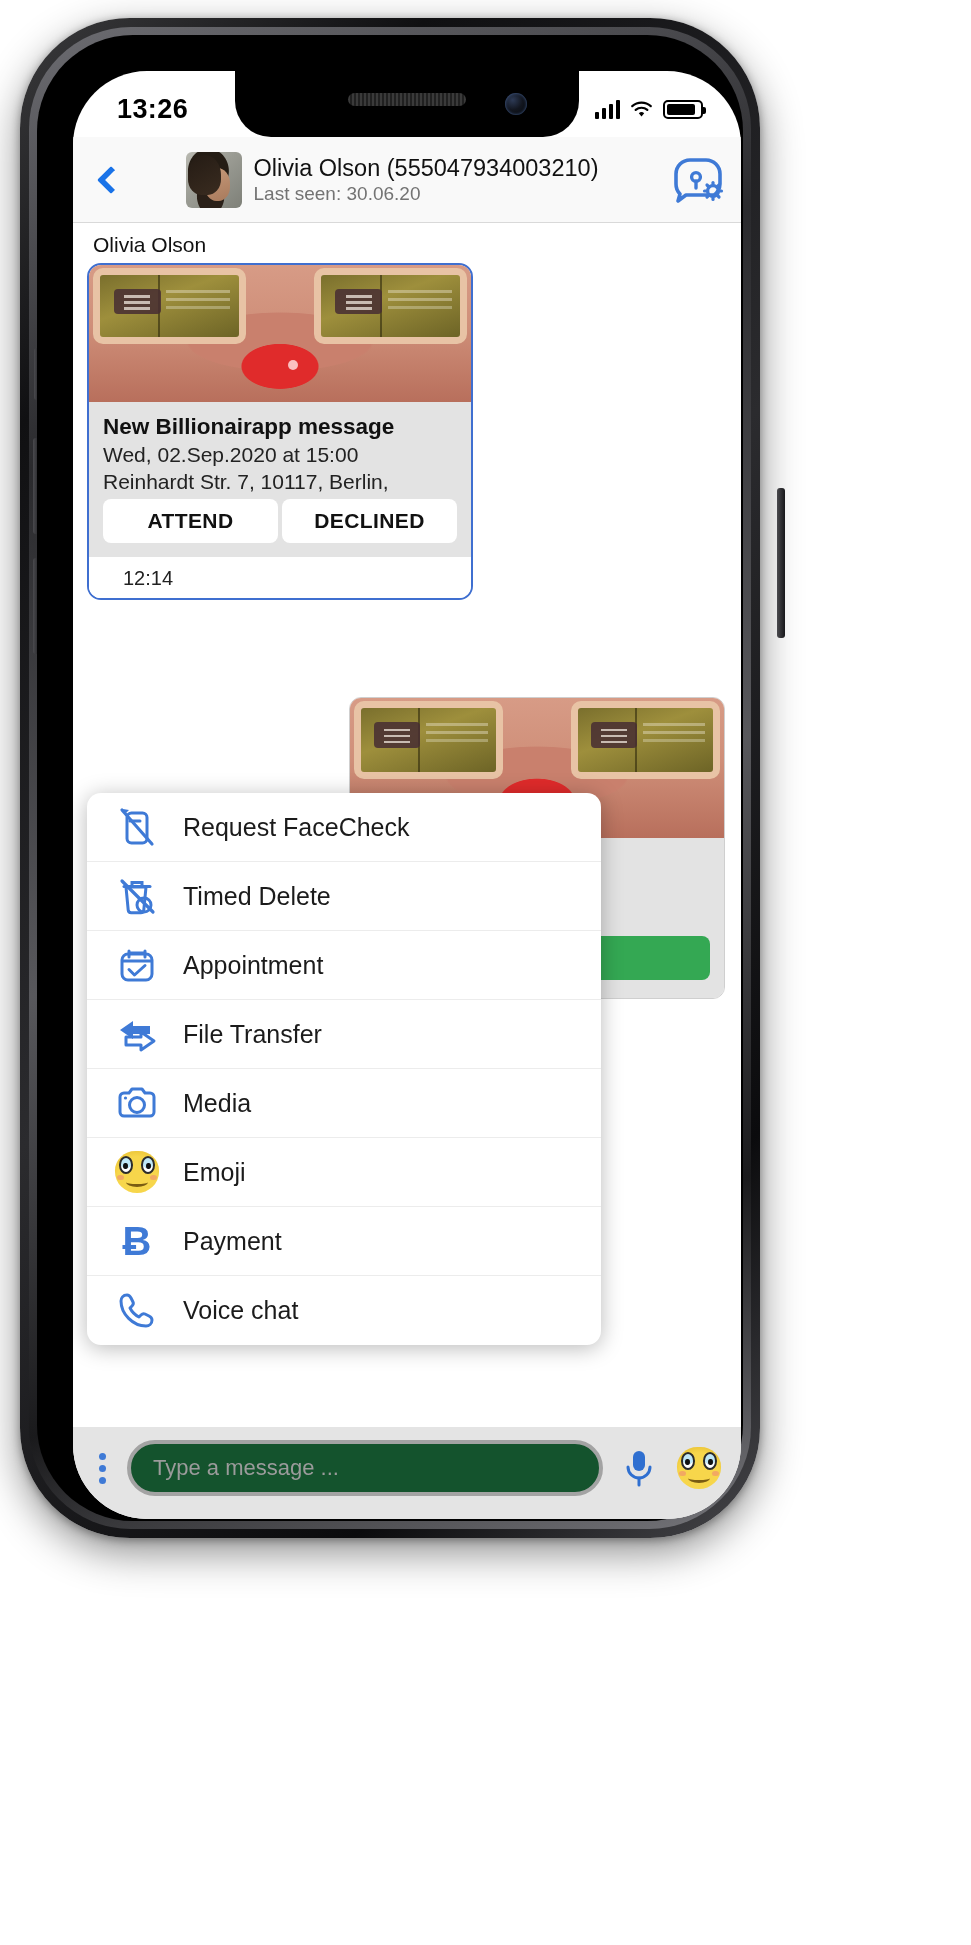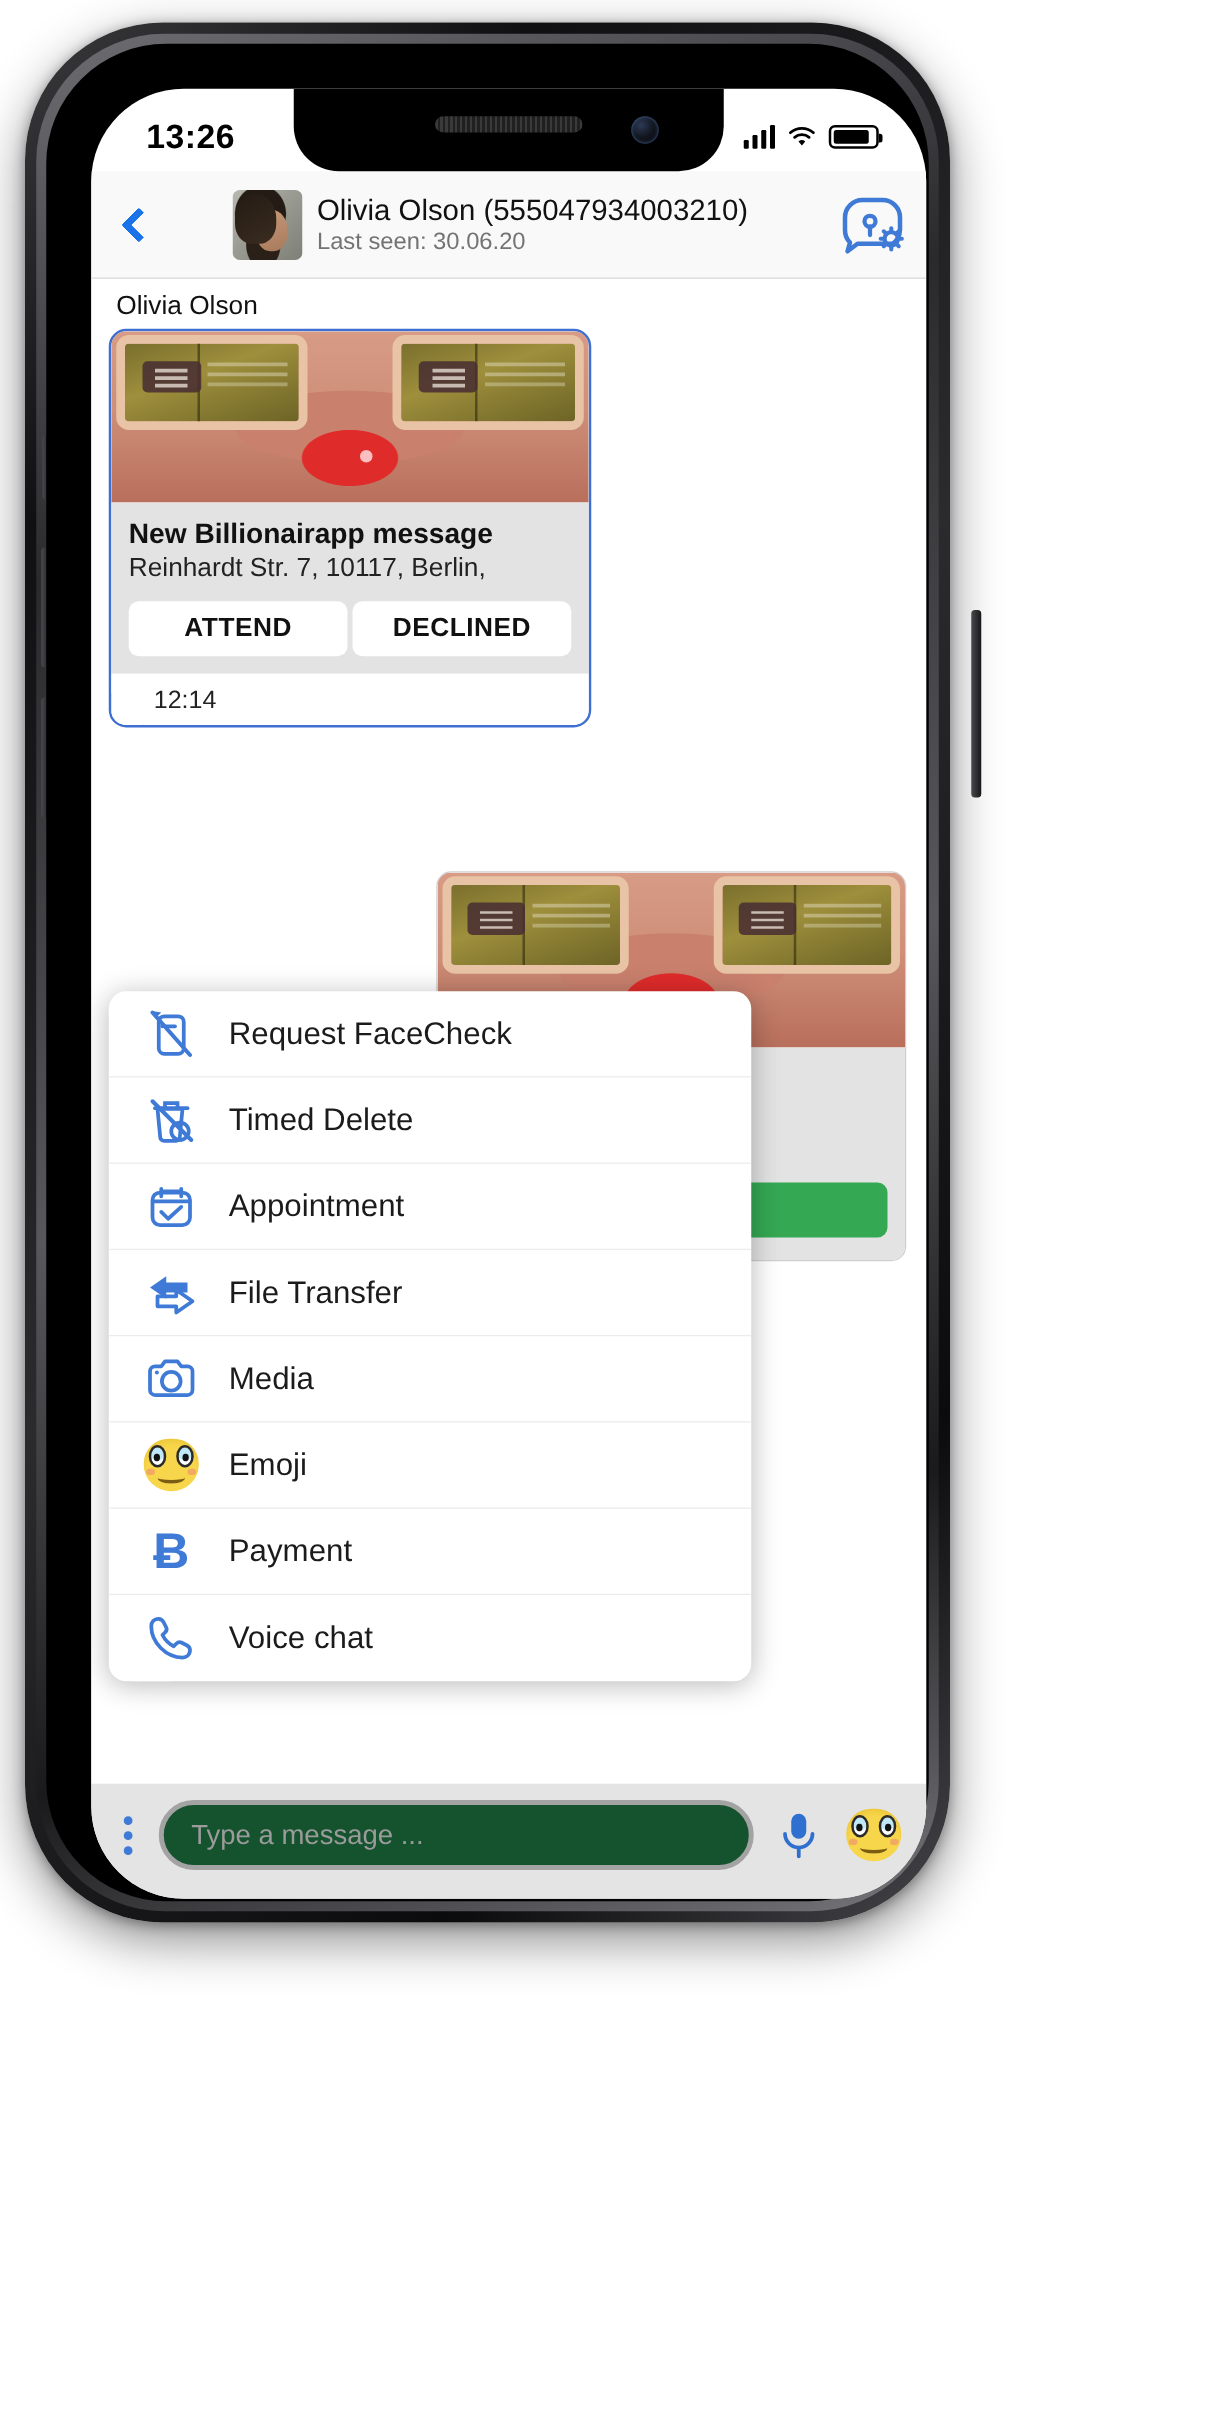--- a/index.html
+++ b/index.html
@@ -158,21 +158,21 @@
   .bubble-in::after{
     content:""; position:absolute; left: -2px; bottom: -2px;
     width: 26px; height: 26px; background: #fff;
     border-left: 2.5px solid #3f6fd0; border-bottom: 2.5px solid #3f6fd0;
     border-bottom-left-radius: 4px;
   }
   .appt-photo { height: 137px; width: 100%; position: relative; overflow: hidden; }
   .appt-body { background: #e3e3e3; padding: 11px 14px 14px 14px; }
   .appt-title { font-size: 22.5px; font-weight: 700; color: #111; line-height: 1.25; }
   .appt-line { font-size: 21px; color: #222; line-height: 1.3; }
-  .appt-actions { display: flex; gap: 4px; margin-top: 13px; }
+  .appt-actions { display: flex; gap: 4px; margin-top: 3px; }
   .appt-btn {
     background: #ffffff; border-radius: 8px; padding: 10px 0;
     font-size: 21px; font-weight: 700; color: #111; text-align: center;
     letter-spacing: .4px; min-width: 152px; flex: 1;
   }
   .appt-btn.green { background: #34a853; color: #fff; }
   .bubble-time {
     font-size: 20px; color: #222; padding: 10px 0 8px 34px; background: #fff;
   }
 
@@ -373,20 +373,21 @@
                 <div class="lens right">
                     <div class="divider"></div>
                     <div class="mini-chat"></div>
                     <div class="mini-lines"></div>
                   </div>
                 <div class="hl"></div>
               </div>
             </div>
             <div class="appt-body">
               <div class="appt-title">New Billionairapp message</div>
+              <div class="appt-line">Wed, 02.Sep.2020 at 15:00</div>
               <div class="appt-line">Reinhardt Str. 7, 10117, Berlin,</div>
               <div class="appt-actions">
                 <div class="appt-btn">ATTEND</div>
                 <div class="appt-btn">DECLINED</div>
               </div>
             </div>
             <div class="bubble-time">12:14</div>
           </div>
 
           <div class="bubble-out">

